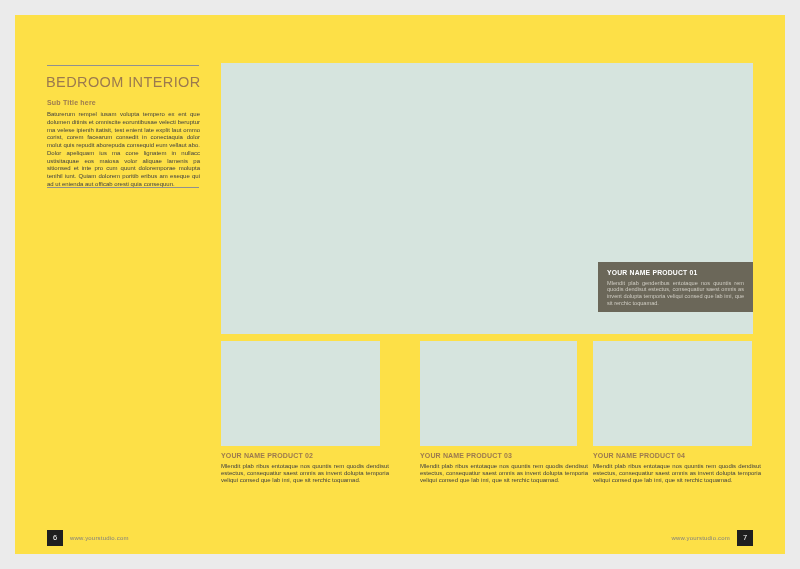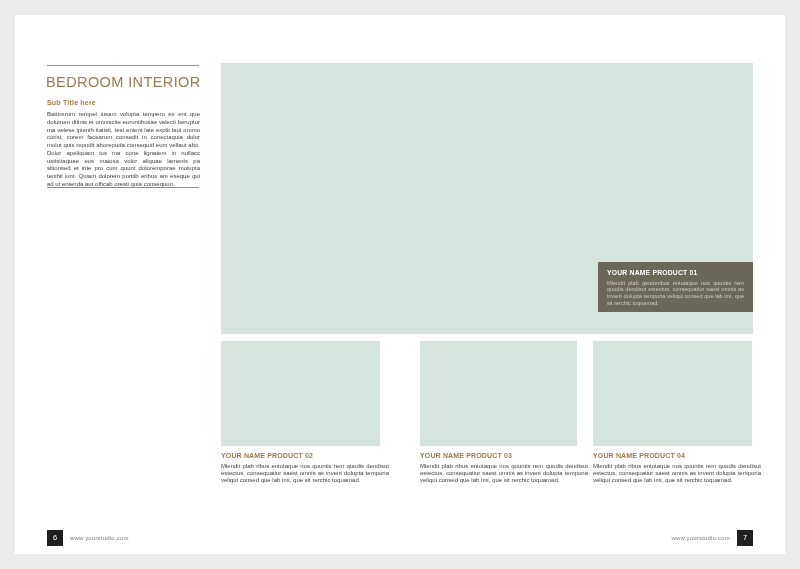--- a/index.html
+++ b/index.html
@@ -10,21 +10,21 @@
     background: #ebebeb;
     font-family: "Liberation Sans", sans-serif;
     overflow: hidden;
   }
   .paper {
     position: absolute;
     left: 15px;
     top: 15px;
     width: 770px;
     height: 539px;
-    background: #ffffff;
+    background: #fde047;
   }
   .rule {
     position: absolute;
     left: 32px;
     width: 152px;
     height: 1px;
     background: #909090;
   }
   .rule-top { top: 50px; }
   .rule-bottom { top: 172px; }

